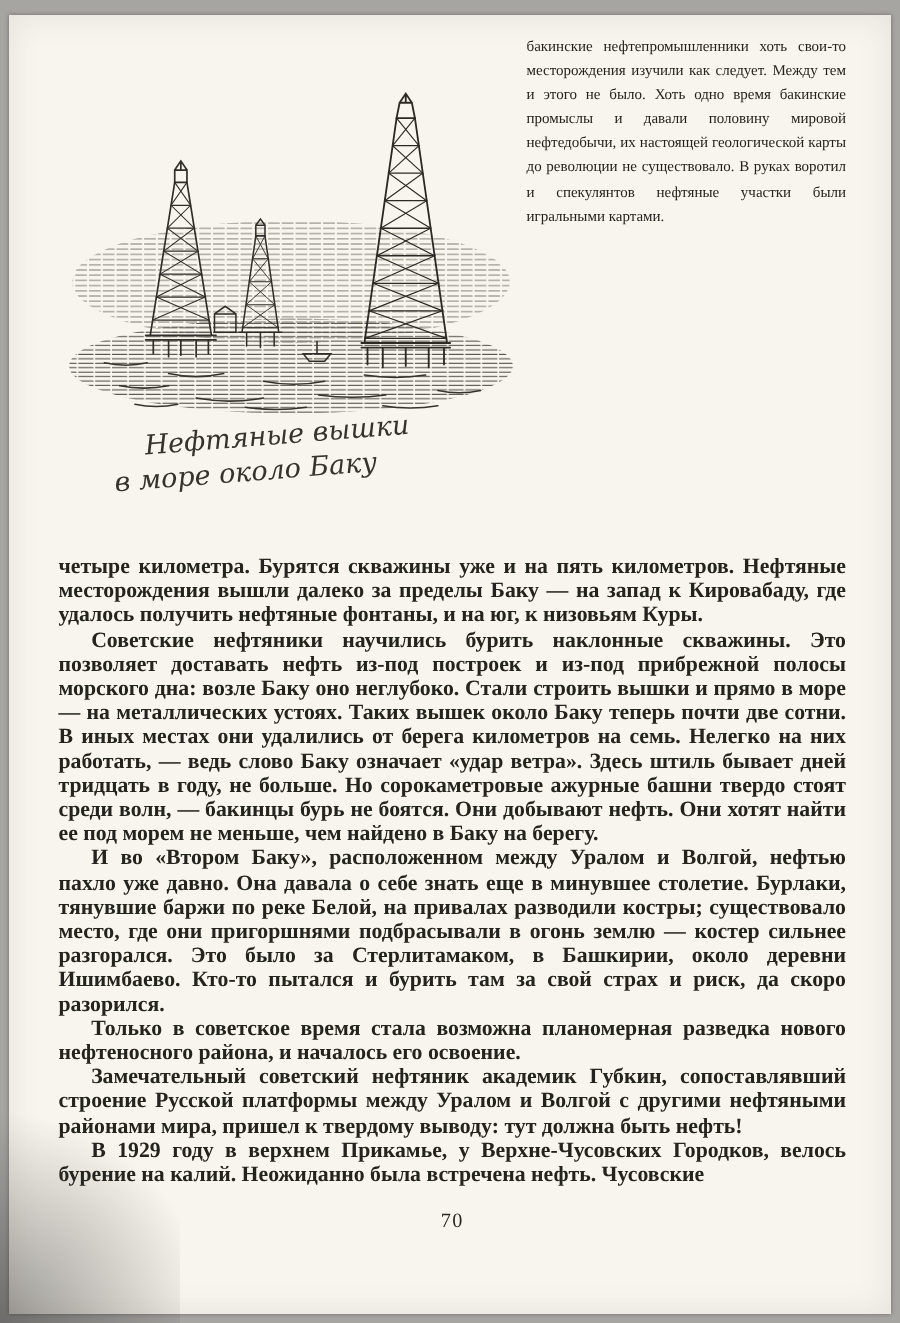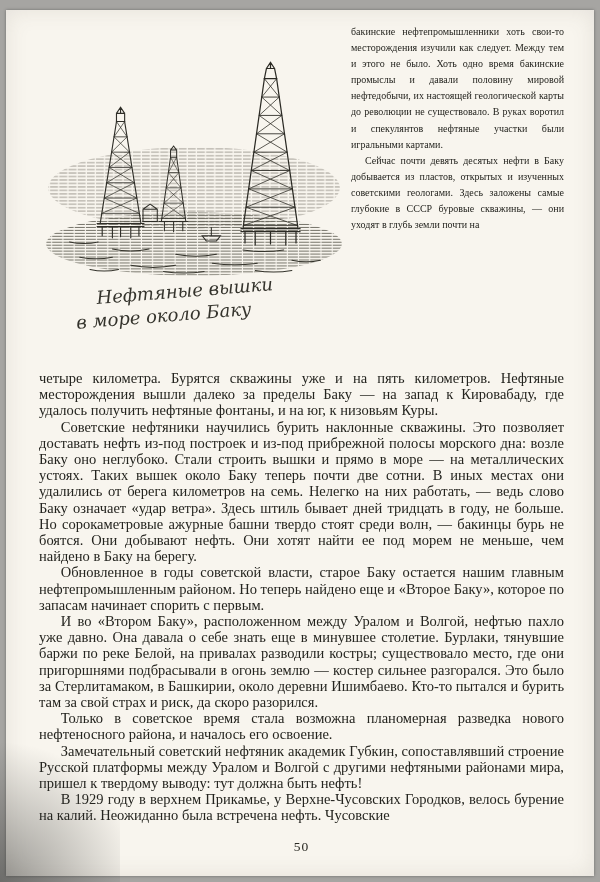--- a/index.html
+++ b/index.html
@@ -43,20 +43,21 @@
     line-height: 16.1px;
     text-align: justify;
     padding-top: 2px;
   }
   .side-column p.indent { text-indent: 1.4em; }
   .body-text {
     font-size: 14.5px;
     line-height: 16.2px;
     text-align: justify;
     margin-top: 6px;
+    font-weight: bold;
   }
   .body-text p { text-indent: 1.5em; }
   .body-text p.continuation { text-indent: 0; }
   .page-number {
     text-align: center;
     font-size: 13.5px;
     letter-spacing: 1px;
     margin-top: 15px;
     color: #2a2a24;
   }
@@ -126,30 +127,28 @@
       </svg>
 
       <div class="caption">
         <span class="line1">Нефтяные вышки</span>
         <span class="line2">в море около Баку</span>
       </div>
     </div>
 
     <div class="side-column">
       <p>бакинские нефтепромышленники хоть свои-то месторождения изучили как следует. Между тем и этого не было. Хоть одно время бакинские промыслы и давали половину мировой нефтедобычи, их настоящей геологической карты до революции не существовало. В руках воротил и спекулянтов нефтяные участки были игральными картами.</p>
-      <p class="indent">Сейчас почти девять десятых нефти в Баку добывается из пластов, открытых и изученных советскими геологами. Здесь заложены самые глубокие в СССР буровые скважины, — они уходят в глубь земли почти на</p>
     </div>
 
   </div>
 
   <div class="body-text">
     <p class="continuation">четыре километра. Бурятся скважины уже и на пять километров. Нефтяные месторождения вышли далеко за пределы Баку — на запад к Кировабаду, где удалось получить нефтяные фонтаны, и на юг, к низовьям Куры.</p>
     <p>Советские нефтяники научились бурить наклонные скважины. Это позволяет доставать нефть из-под построек и из-под прибрежной полосы морского дна: возле Баку оно неглубоко. Стали строить вышки и прямо в море — на металлических устоях. Таких вышек около Баку теперь почти две сотни. В иных местах они удалились от берега километров на семь. Нелегко на них работать, — ведь слово Баку означает «удар ветра». Здесь штиль бывает дней тридцать в году, не больше. Но сорокаметровые ажурные башни твердо стоят среди волн, — бакинцы бурь не боятся. Они добывают нефть. Они хотят найти ее под морем не меньше, чем найдено в Баку на берегу.</p>
-    <p>Обновленное в годы советской власти, старое Баку остается нашим главным нефтепромышленным районом. Но теперь найдено еще и «Второе Баку», которое по запасам начинает спорить с первым.</p>
     <p>И во «Втором Баку», расположенном между Уралом и Волгой, нефтью пахло уже давно. Она давала о себе знать еще в минувшее столетие. Бурлаки, тянувшие баржи по реке Белой, на привалах разводили костры; существовало место, где они пригоршнями подбрасывали в огонь землю — костер сильнее разгорался. Это было за Стерлитамаком, в Башкирии, около деревни Ишимбаево. Кто-то пытался и бурить там за свой страх и риск, да скоро разорился.</p>
     <p>Только в советское время стала возможна планомерная разведка нового нефтеносного района, и началось его освоение.</p>
     <p>Замечательный советский нефтяник академик Губкин, сопоставлявший строение Русской платформы между Уралом и Волгой с другими нефтяными районами мира, пришел к твердому выводу: тут должна быть нефть!</p>
     <p>В 1929 году в верхнем Прикамье, у Верхне-Чусовских Городков, велось бурение на калий. Неожиданно была встречена нефть. Чусовские</p>
   </div>
 
-  <div class="page-number">50</div>
+  <div class="page-number">70</div>
 
 </div>
 
 </body></html>

